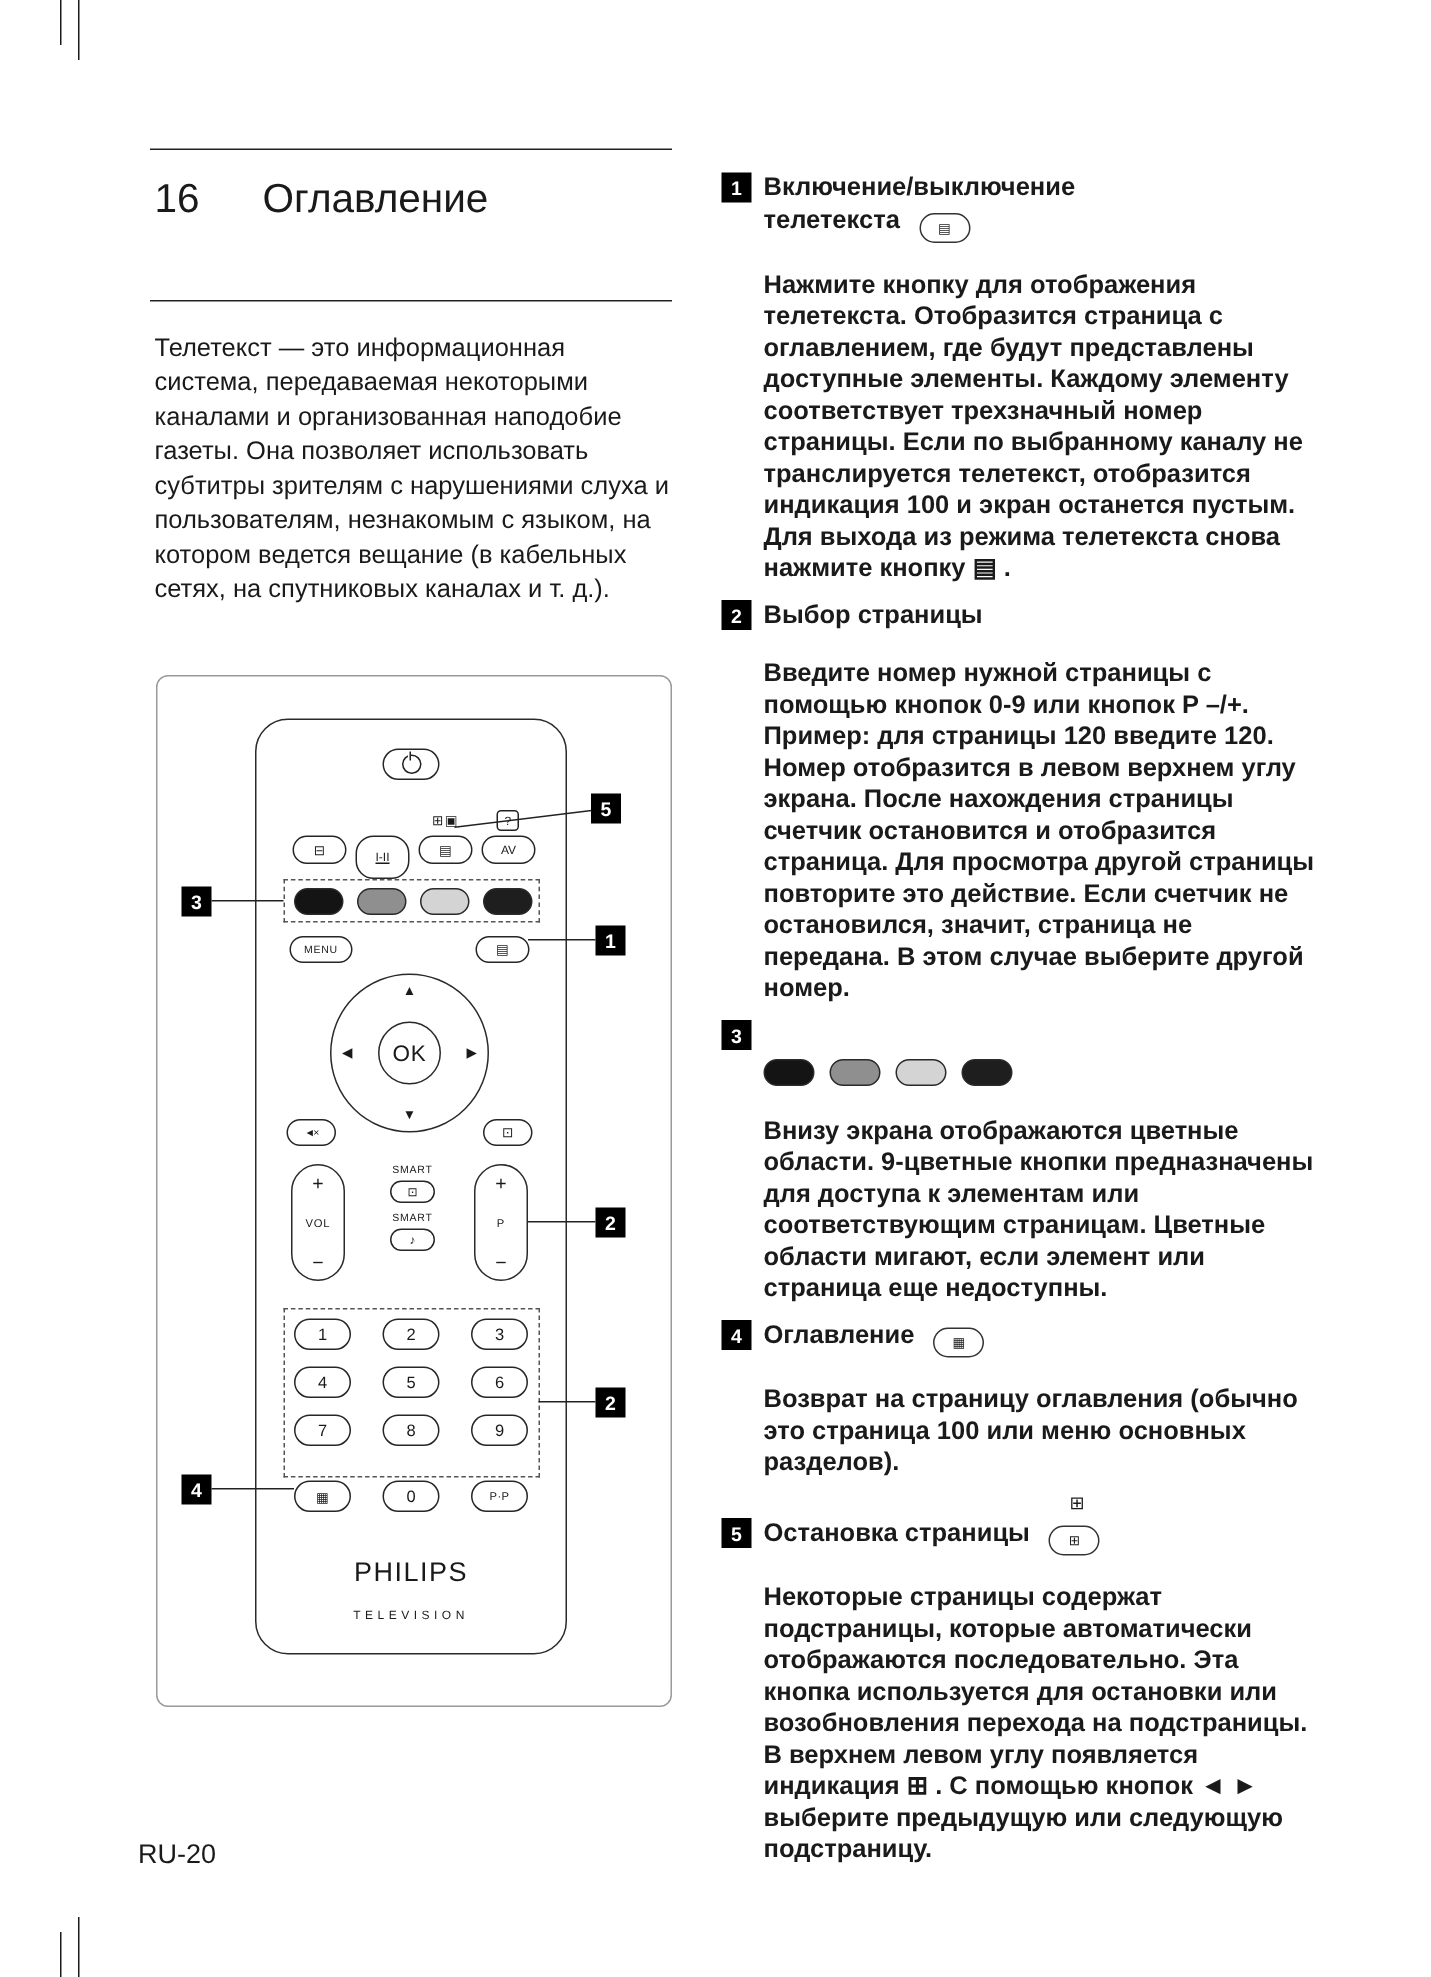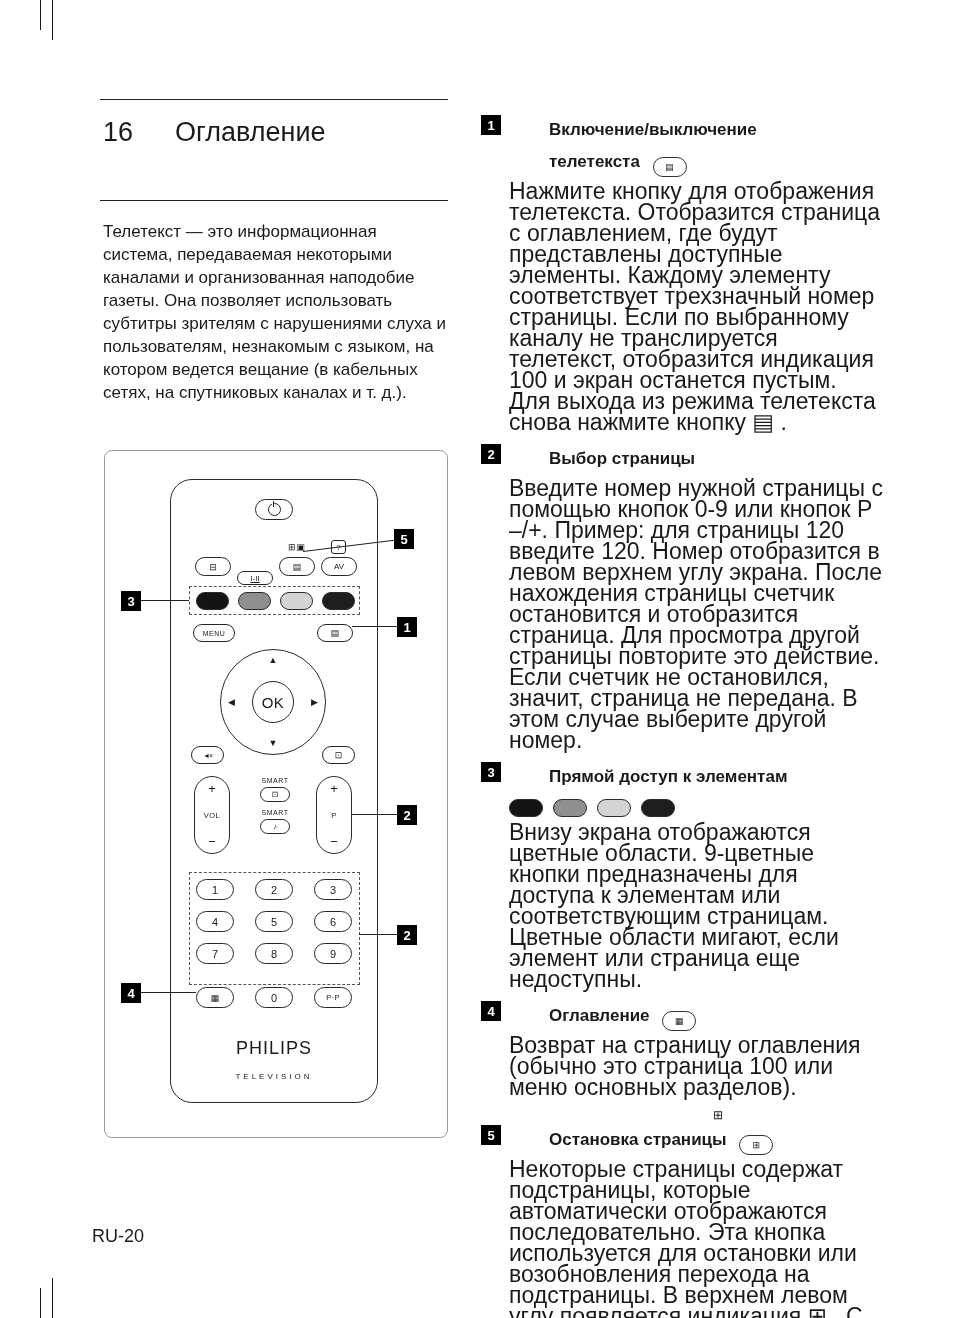--- a/index.html
+++ b/index.html
@@ -26,21 +26,21 @@
           border:1px solid #9a9a9a;border-radius:8px;}
   .remote{position:absolute;left:170px;top:479px;width:206px;height:622px;
           border:1.7px solid #2a2a2a;border-radius:22px;background:#fff;}
   .ob{position:absolute;border:1.4px solid #262626;border-radius:12px;background:#fff;
       display:flex;align-items:center;justify-content:center;box-sizing:border-box;}
   .r-pow{left:84px;top:19px;width:38px;height:21px;}
   .pwr{width:11px;height:11px;border:1.6px solid #222;border-radius:50%;position:relative;}
   .pwr::before{content:"";position:absolute;left:3.2px;top:-2.5px;width:2.6px;height:4.5px;background:#fff;}
   .pwr::after{content:"";position:absolute;left:4.2px;top:-3px;width:1.7px;height:6px;background:#222;}
   .r-b1{left:24px;top:77px;width:36px;height:19px;font-size:9px;}
-  .r-b2{left:66px;top:91px;width:36px;height:14px;font-size:8px;text-decoration:underline;}
+  .r-b2{left:66px;top:77px;width:36px;height:29px;font-size:8px;text-decoration:underline;}
   .r-b3{left:108px;top:77px;width:36px;height:19px;font-size:9px;}
   .r-b4{left:150px;top:77px;width:36px;height:19px;font-size:8px;}
   .r-mini{position:absolute;left:108px;top:62px;width:36px;text-align:center;font-size:9px;letter-spacing:1px;}
   .r-q{position:absolute;left:160px;top:60px;width:13px;height:12px;border:1.1px solid #222;border-radius:3px;
        display:flex;align-items:center;justify-content:center;font-size:8px;}
   .r-cdash{position:absolute;left:18px;top:106px;width:171px;height:29px;border:1.3px dashed #555;box-sizing:border-box;}
   .ck{position:absolute;top:112px;width:31px;height:16px;border:1px solid #2a2a2a;border-radius:9px;}
   .ck.k1{left:25px;} .ck.k2{left:67px;} .ck.k3{left:109px;} .ck.k4{left:151px;}
   .r-menu{left:22px;top:144px;width:42px;height:18px;font-size:7px;letter-spacing:.5px;}
   .r-tele{left:146px;top:144px;width:36px;height:18px;font-size:9px;}
@@ -86,26 +86,26 @@
   .cl2a{left:352px;top:814px;width:45px;}
   .cl2b{left:359px;top:934px;width:38px;}
   .cl4{left:141px;top:992px;width:55px;}
 
   
   .rightcol{position:absolute;left:481px;top:114px;width:402px;}
   .section{margin-bottom:10px;}
   .head{display:flex;align-items:flex-start;gap:8px;}
   .marker{width:20px;height:20px;background:#000;color:#fff;font-size:13px;font-weight:700;
           display:flex;align-items:center;justify-content:center;flex:0 0 auto;margin-top:1px;}
-  .sec-title{font-weight:700;font-size:17px;line-height:32px;margin-left:40px;}
+  .sec-title{font-weight:700;font-size:17px;line-height:22px;}
   .sec-title.w-narrow{max-width:252px;}
   .btn-icon{display:inline-flex;align-items:center;justify-content:center;width:32px;height:18px;
             border:1.6px solid #333;border-radius:10px;font-size:9px;font-weight:400;
             margin-left:8px;vertical-align:-3px;}
-  .sec-body{margin:3px 0 0 0;padding-left:28px;font-size:23px;line-height:21px;}
+  .sec-body{margin:17px 0 0 0;padding-left:28px;font-size:17px;line-height:21px;font-weight:bold;}
   .color-row{display:flex;gap:10px;padding:6px 0 2px 28px;}
   .color-oval{width:32px;height:16px;border:1px solid #2a2a2a;border-radius:9px;}
   .icon-above{padding-left:232px;font-size:12px;height:16px;line-height:14px;}
 </style>
 </head>
 <body>
 
 <div class="page">
 
   <div class="crop c1"></div>
@@ -239,23 +239,20 @@
         <span class="sec-title">
           <span>Выбор страницы</span>
         </span>
       </div>
       <p class="sec-body">Введите номер нужной страницы с помощью кнопок 0-9 или кнопок P –/+. Пример: для страницы 120 введите 120. Номер отобразится в левом верхнем углу экрана. После нахождения страницы счетчик остановится и отобразится страница. Для просмотра другой страницы повторите это действие. Если счетчик не остановился, значит, страница не передана. В этом случае выберите другой номер.</p>
     </div>
 
     <div class="section">
       <div class="head">
         <span class="marker">3</span>
-        <span class="sec-title">
-          <span>Прямой доступ  к элементам</span>
-        </span>
       </div>
       <div class="color-row">
         <span class="color-oval" style="background: rgb(20, 20, 20);"></span>
         <span class="color-oval" style="background: rgb(143, 143, 143);"></span>
         <span class="color-oval" style="background: rgb(212, 212, 212);"></span>
         <span class="color-oval" style="background: rgb(30, 30, 30);"></span>
       </div>
       <p class="sec-body">Внизу экрана отображаются цветные области. 9-цветные кнопки предназначены для доступа к элементам или соответствующим страницам. Цветные области мигают, если элемент или страница еще недоступны.</p>
     </div>
 

